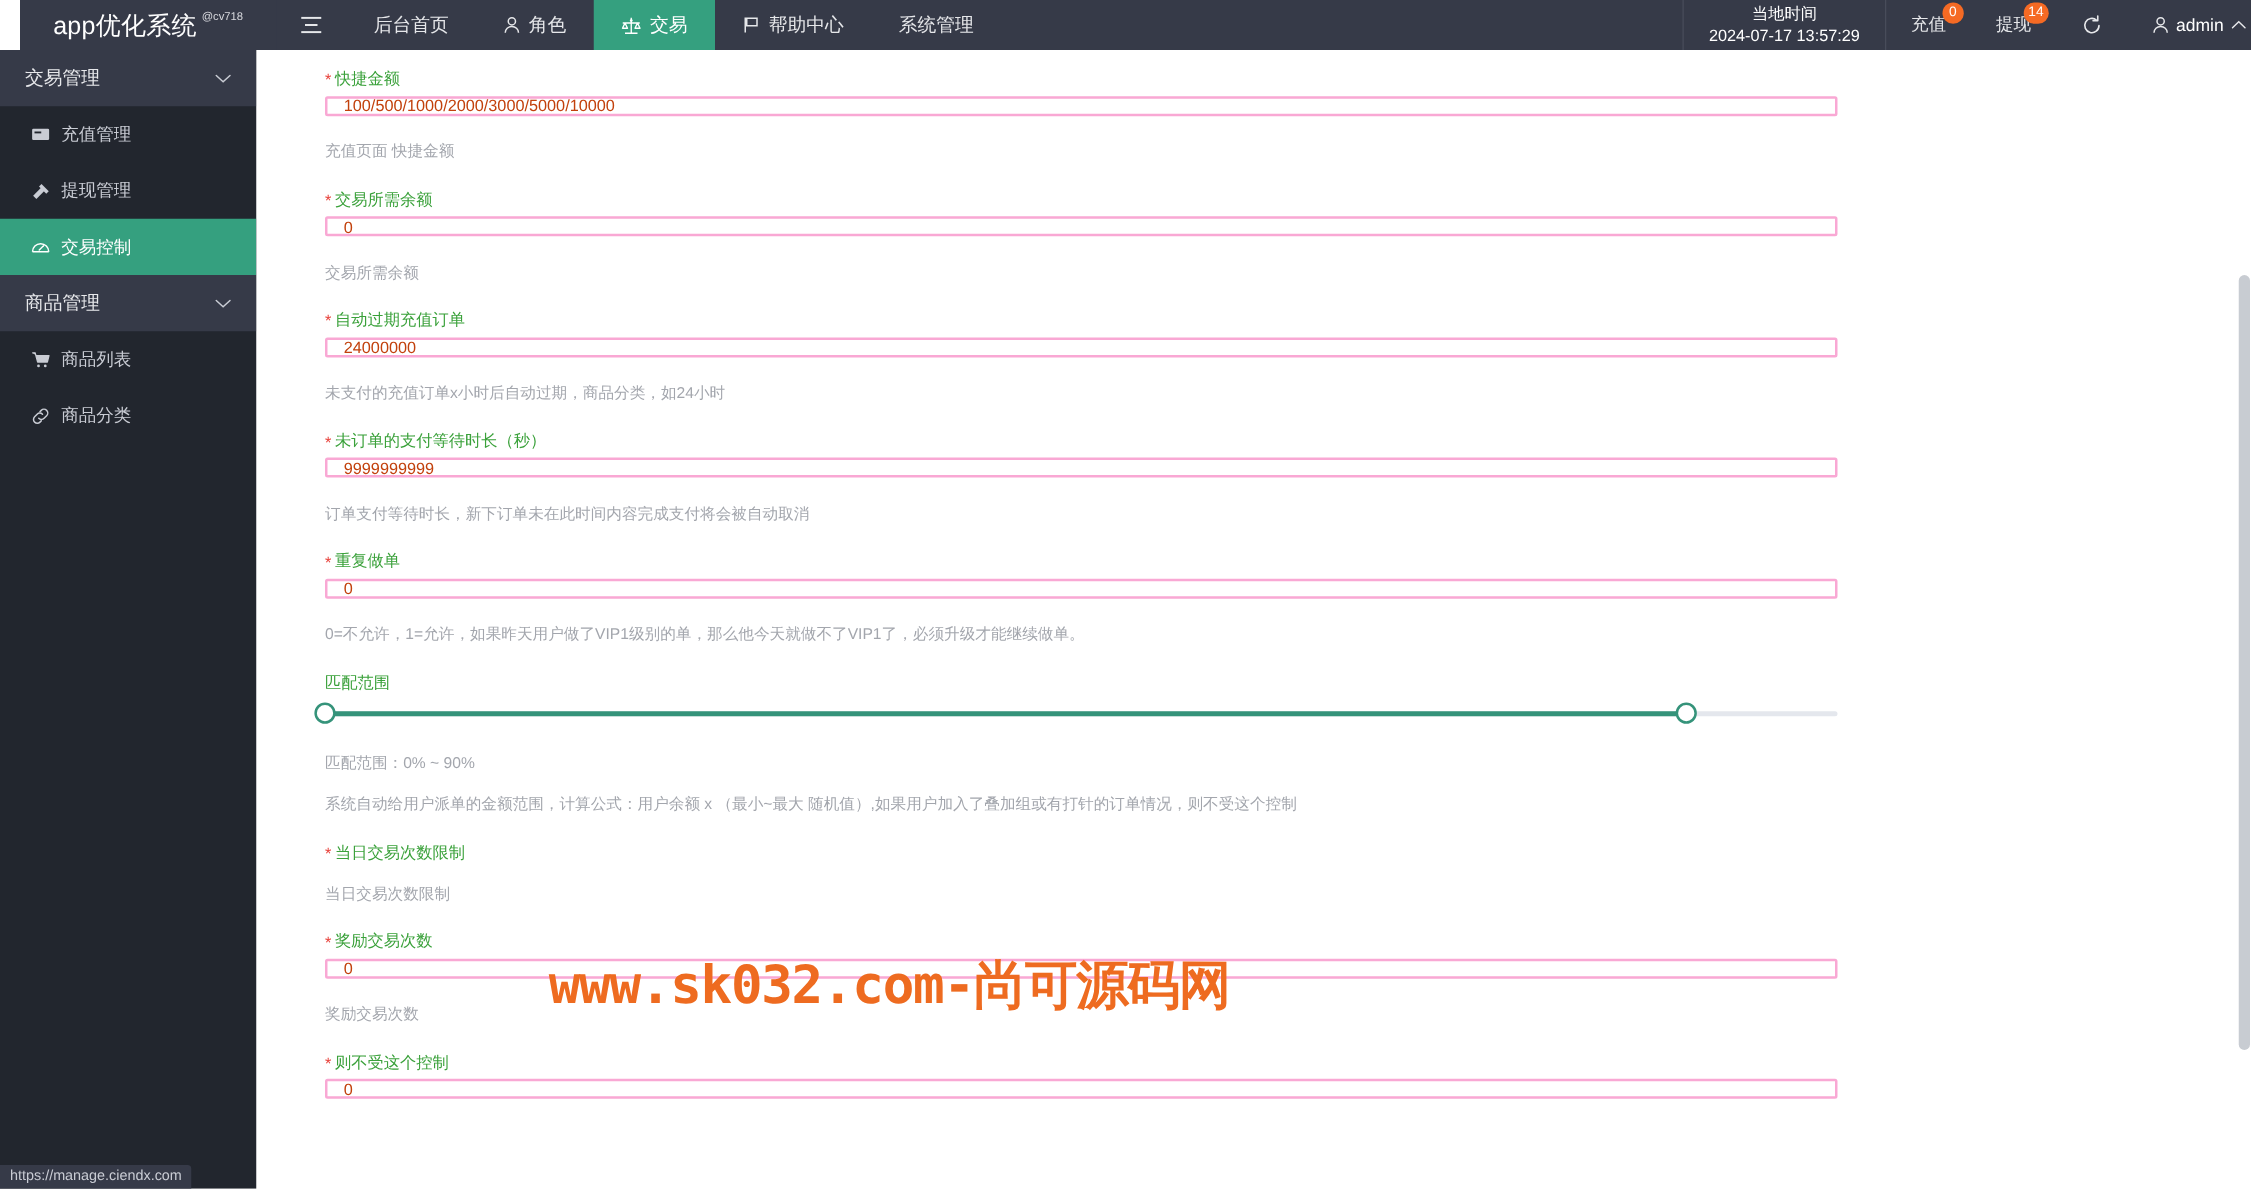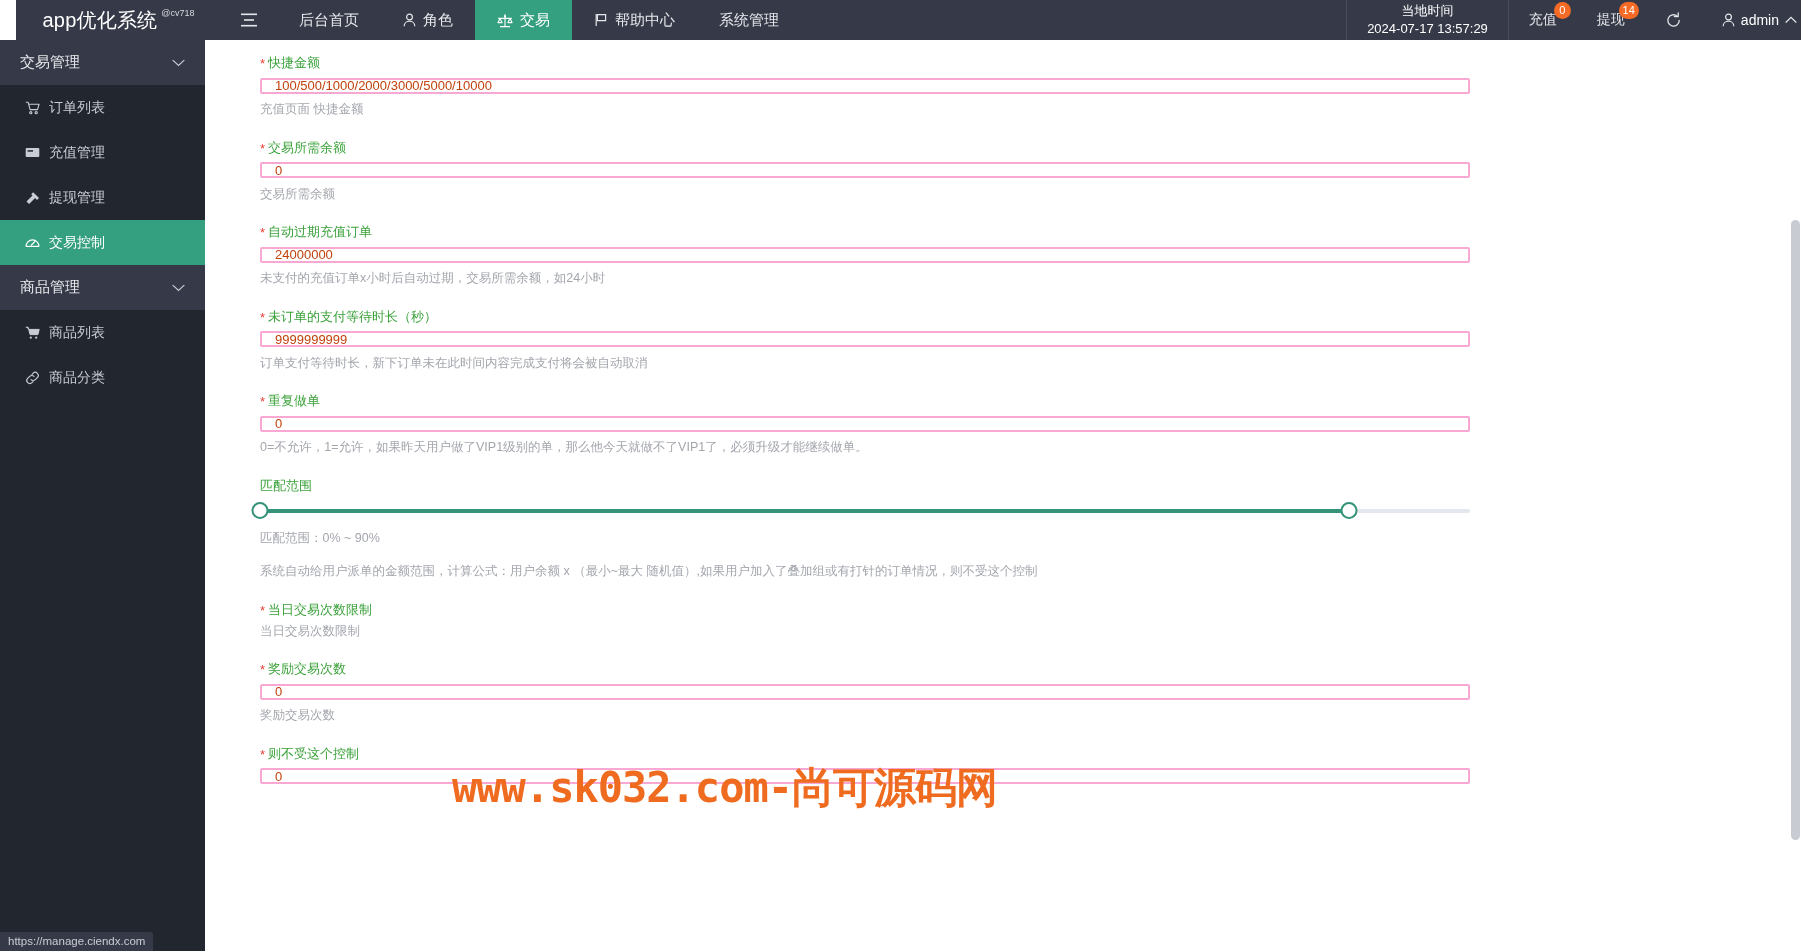--- a/index.html
+++ b/index.html
@@ -118,21 +118,21 @@
   .req { color: #e8413a; font-size: 13px; line-height: 1; position: relative; top: 1px; }
   .field-input {
     width: 1210px; height: 16px;
     border: 2px solid #f9a8d4; border-radius: 2px;
     background: #fff;
     font-size: 13px; color: #c2410c;
     padding: 0 13px; outline: none;
     font-family: "Liberation Sans", sans-serif;
   }
   .field-help {
-    font-size: 12.5px; color: #a3a6ad; margin-top: 7px;
+    font-size: 12.5px; color: #a3a6ad; margin-top: 19px;
     line-height: 1.4;
   }
   .gap-22 { height: 22px; }
   .gap-16 { height: 16px; }
 
   
   .slider-wrap { width: 1210px; height: 24px; position: relative; display: flex; align-items: center; margin-top: 6px;}
   .slider-rail {
     position: absolute; left: 0; right: 0; top: 10px;
     height: 4px; border-radius: 2px; background: #e4e7ed;
@@ -142,21 +142,21 @@
   }
   .slider-handle {
     position: absolute; top: 3px;
     width: 17px; height: 17px; border-radius: 50%;
     background: #ffffff; border: 2px solid #35937a;
     transform: translateX(-50%); cursor: grab;
   }
 
   
   .watermark {
-    position: absolute; left: 452px; top: 760px;
+    position: absolute; left: 439px; top: 760px;
     font-family: "DejaVu Sans Mono", monospace;
     font-size: 42px; font-weight: bold; color: #ee6b20;
     letter-spacing: -1px; white-space: nowrap;
     z-index: 20; pointer-events: none;
   }
 
   
   .statusbar {
     position: absolute; left: 0; bottom: 0;
     background: #363a48; color: #c9ccd4;
@@ -286,30 +286,20 @@
 
     <div class="side-group">
       <span>交易管理</span>
       <span>
         <svg width="13" height="8" viewBox="0 0 13 8">
           <path d="M1 1.4 6.5 6.4 12 1.4" fill="none" stroke="#c9ccd4" stroke-width="1.2" stroke-linecap="round"></path>
         </svg>
       </span>
     </div>
 
-    <div class="side-item">
-      <span class="si-icon">
-        <svg width="15" height="14" viewBox="0 0 15 14">
-          <path d="M0.8 1.2h2.3l2 7.4h7.4l1.6-5.4H4.2" fill="none" stroke="#c9ccd4" stroke-width="1.1" stroke-linejoin="round"></path>
-          <circle cx="5.8" cy="11.7" r="1.1" fill="none" stroke="#c9ccd4" stroke-width="1.1"></circle>
-          <circle cx="11.2" cy="11.7" r="1.1" fill="none" stroke="#c9ccd4" stroke-width="1.1"></circle>
-        </svg>
-      </span>
-      <span>订单列表</span>
-    </div>
 
     <div class="side-item">
       <span class="si-icon">
         <svg width="15" height="12" viewBox="0 0 15 12">
           <rect x="0.7" y="1" width="13.6" height="9" rx="1" fill="#c9ccd4"></rect>
           <rect x="2.6" y="3.2" width="5.4" height="1.5" fill="#22262e"></rect>
         </svg>
       </span>
       <span>充值管理</span>
     </div>
@@ -391,21 +381,21 @@
       </div>
 
       <div class="gap-22"></div>
 
       <div class="field">
         <div class="field-label">
           <span class="req">*</span>
           <span>自动过期充值订单</span>
         </div>
         <input class="field-input" readonly="" value="24000000" style="">
-        <div class="field-help">未支付的充值订单x小时后自动过期，交易所需余额，如24小时</div>
+        <div class="field-help">未支付的充值订单x小时后自动过期，商品分类，如24小时</div>
       </div>
 
       <div class="gap-22"></div>
 
       <div class="field">
         <div class="field-label">
           <span class="req">*</span>
           <span>未订单的支付等待时长（秒）</span>
         </div>
         <input class="field-input" readonly="" value="9999999999" style="">

